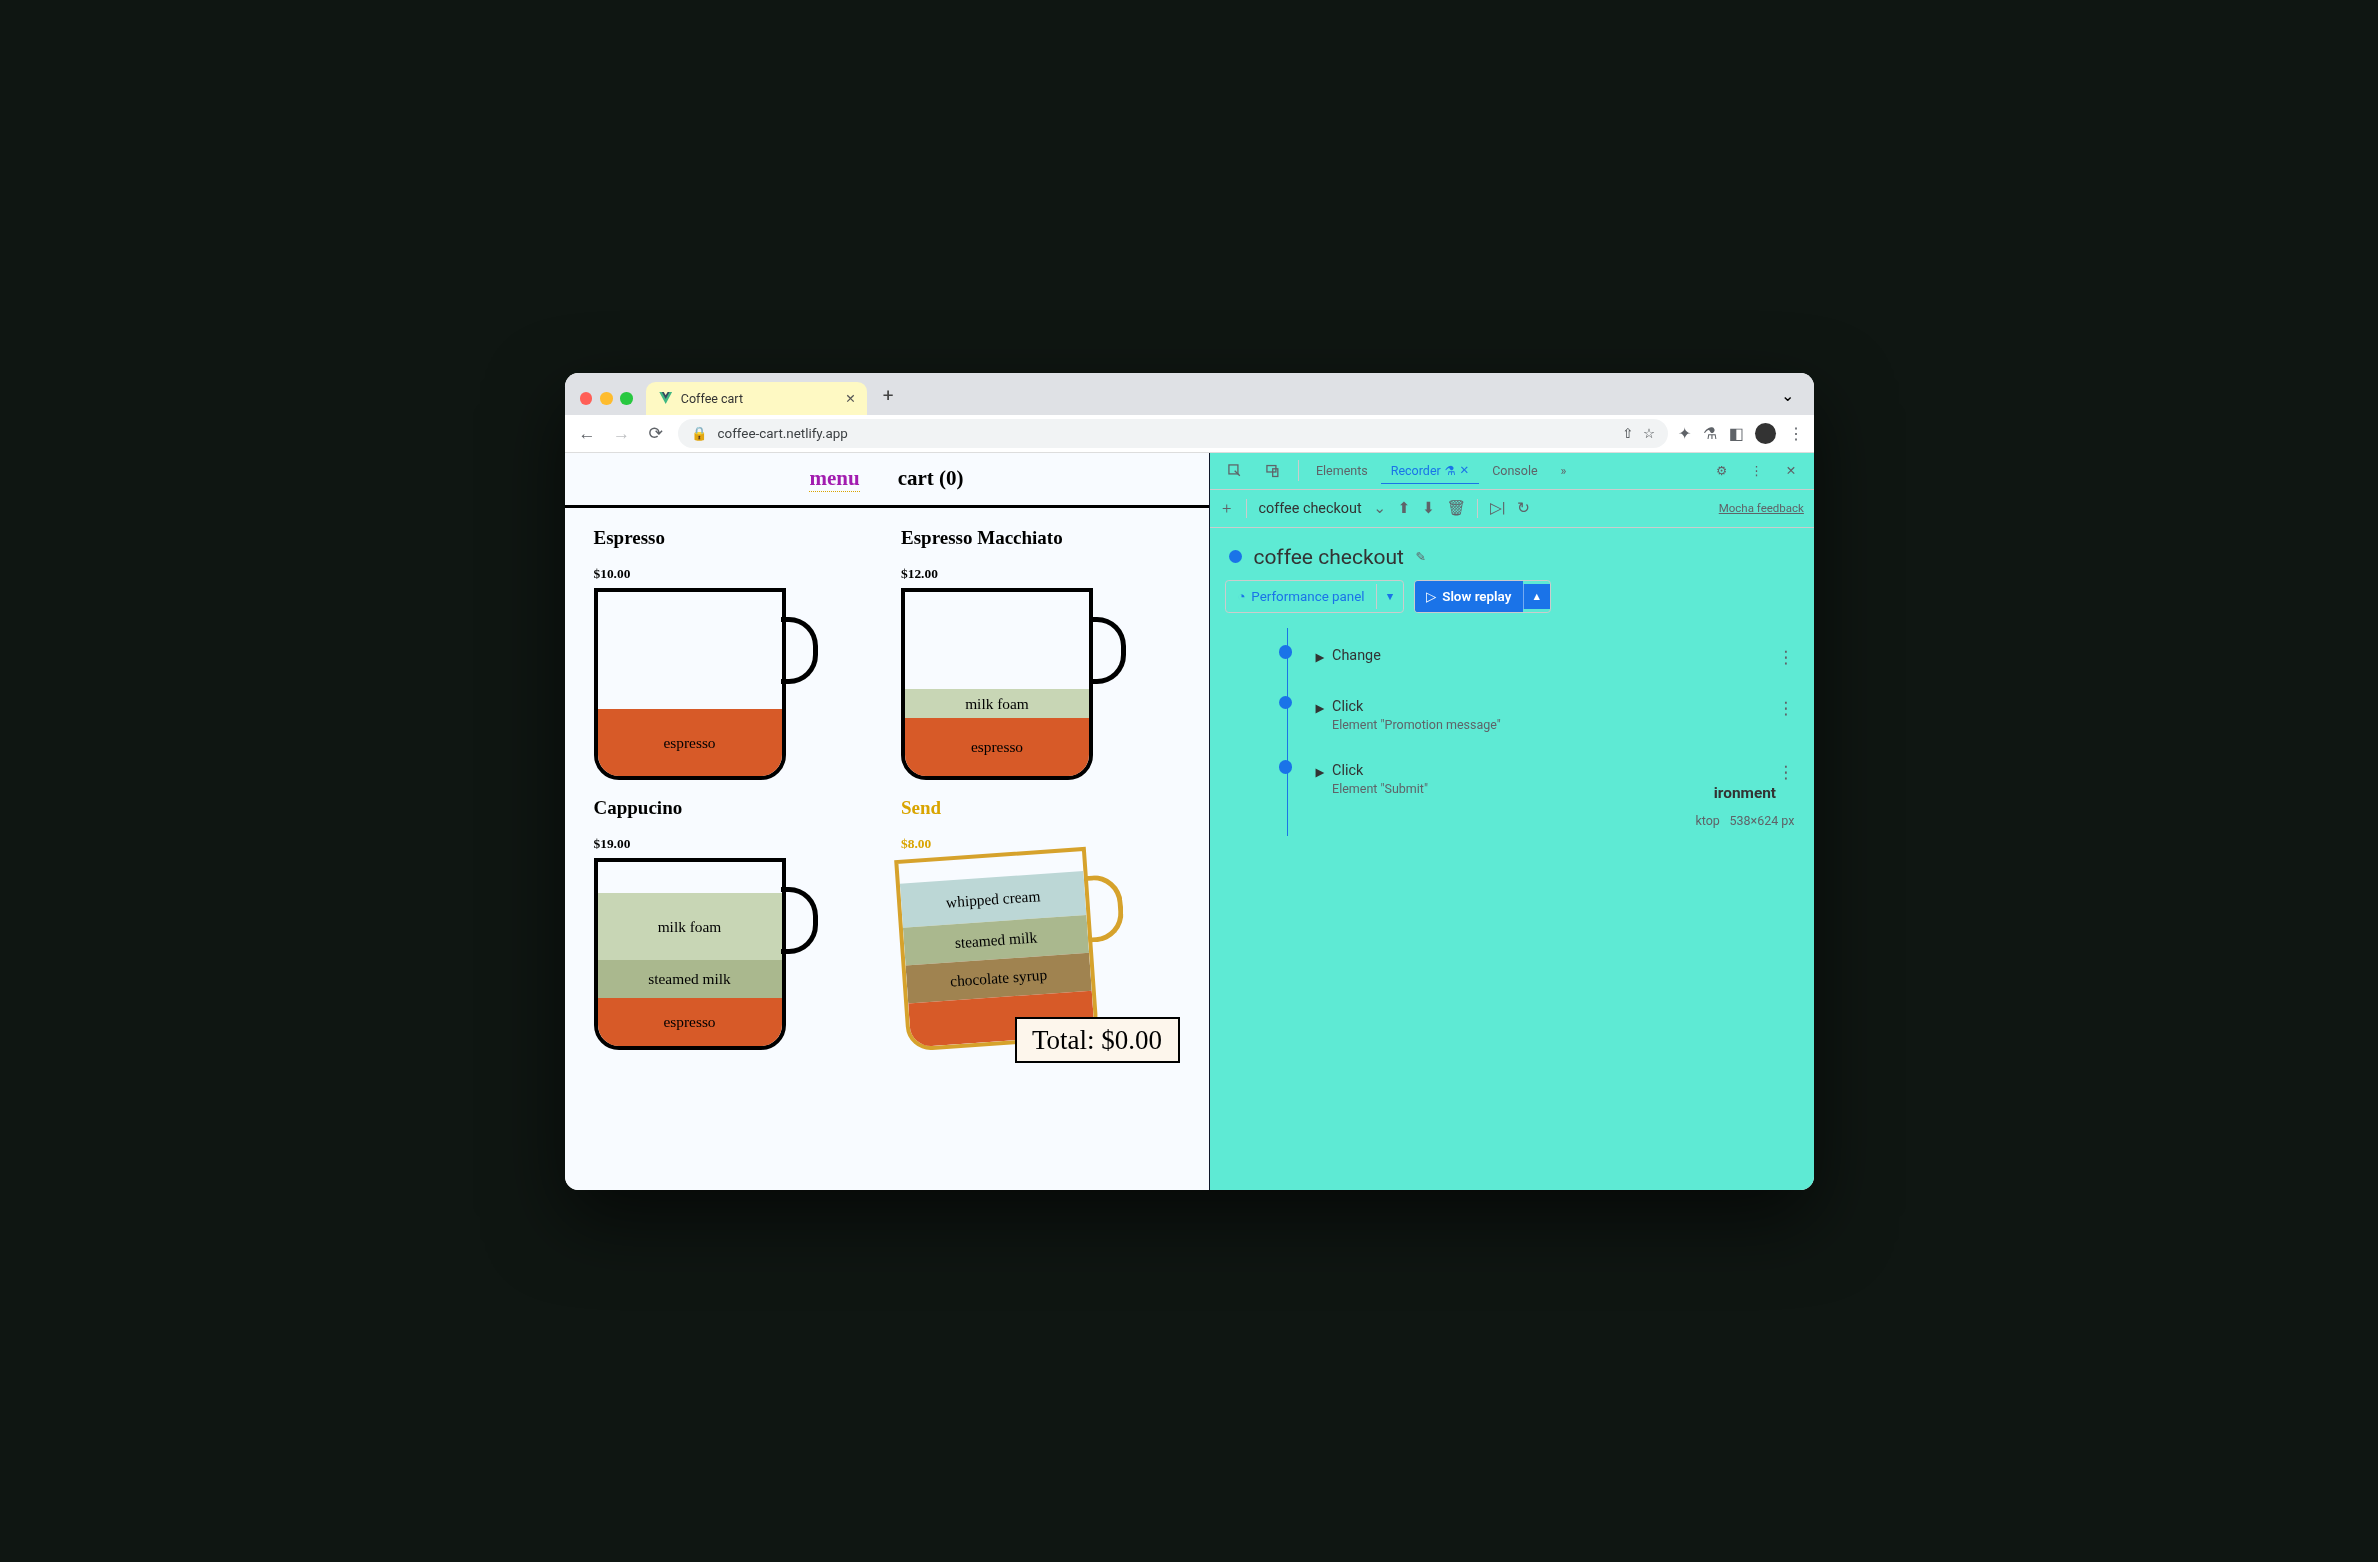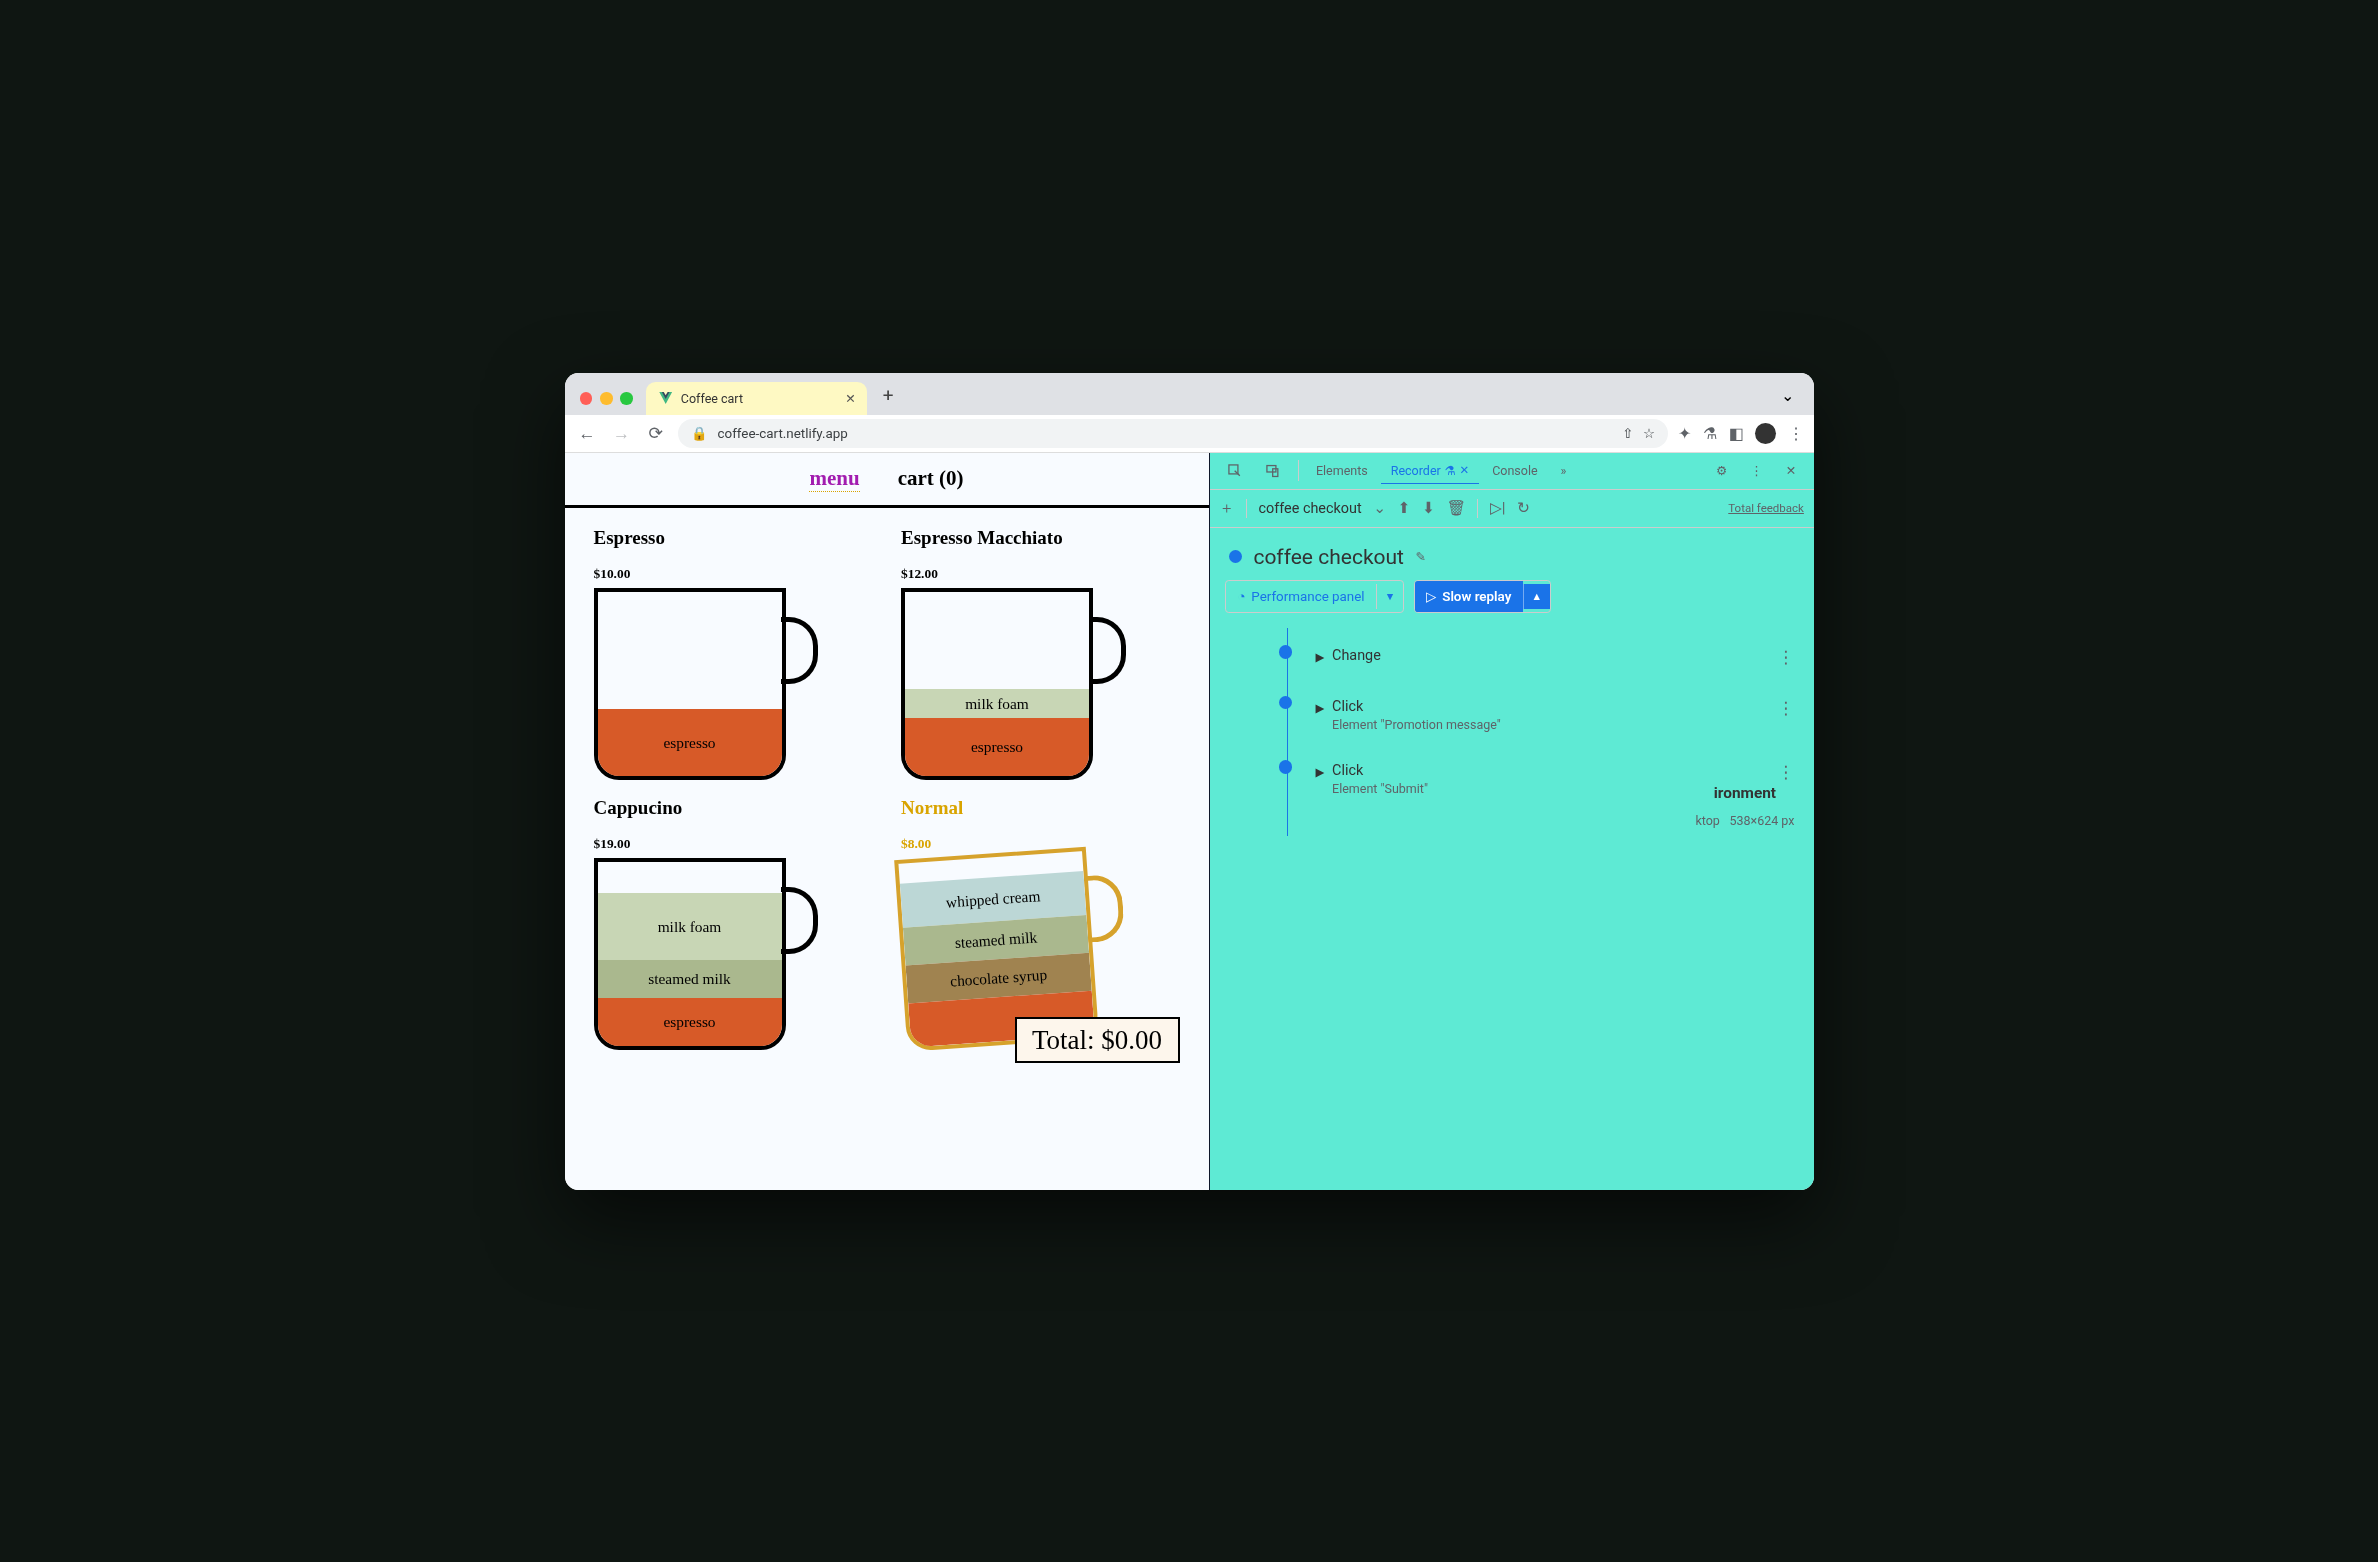--- a/index.html
+++ b/index.html
@@ -160,21 +160,21 @@
             <div class="cup">
               <div class="cupbody">
                 <div class="layer" style="background: rgb(215, 90, 40); height: 48px;">espresso</div>
                 <div class="layer" style="background: rgb(170, 184, 142); height: 38px;">steamed milk</div>
                 <div class="layer" style="background: rgb(200, 214, 181); height: 67px;">milk foam</div>
               </div>
               <div class="handle"></div>
             </div>
           </div>
           <div class="prod highlight">
-            <h3>Normal</h3>
+            <h3>Send</h3>
             <div class="price">$8.00</div>
             <div class="cup gold">
               <div class="cupbody">
                 <div class="layer" style="background: rgb(215, 90, 40); height: 44px;"></div>
                 <div class="layer" style="background: rgb(160, 131, 80); height: 38px;">chocolate syrup</div>
                 <div class="layer" style="background: rgb(170, 184, 142); height: 38px;">steamed milk</div>
                 <div class="layer" style="background: rgb(188, 215, 214); height: 44px;">whipped cream</div>
               </div>
               <div class="handle"></div>
             </div>
@@ -212,21 +212,21 @@
         <span class="icn">＋</span>
         <div class="sep" style="width:1px;height:19px;background:#ccc"></div>
         <span class="recname">coffee checkout</span>
         <span class="icn">⌄</span>
         <span class="icn">⬆</span>
         <span class="icn">⬇</span>
         <span class="icn">🗑</span>
         <div class="sep" style="width:1px;height:19px;background:#ccc"></div>
         <span class="icn">▷|</span>
         <span class="icn">↻</span>
-        <a class="feedback">Total feedback</a>
+        <a class="feedback">Mocha feedback</a>
       </div>
 
       <div class="titlearea">
         <div class="recdot"></div>
         <div class="rectitle">coffee checkout</div>
         <span class="editicn">✎</span>
       </div>
 
       <div class="btnrow">
         <div class="splitbtn">

